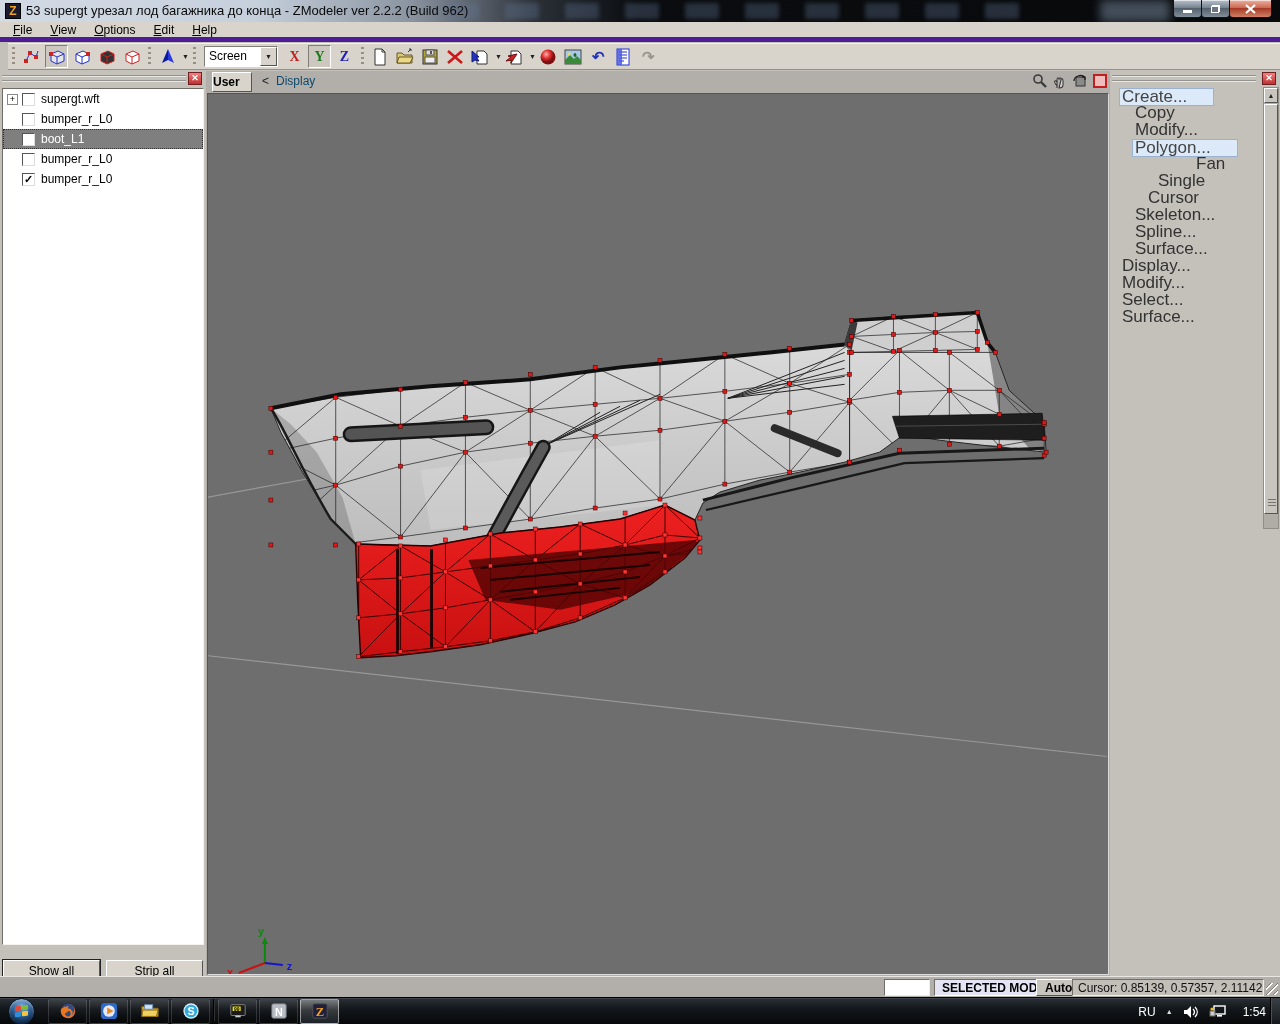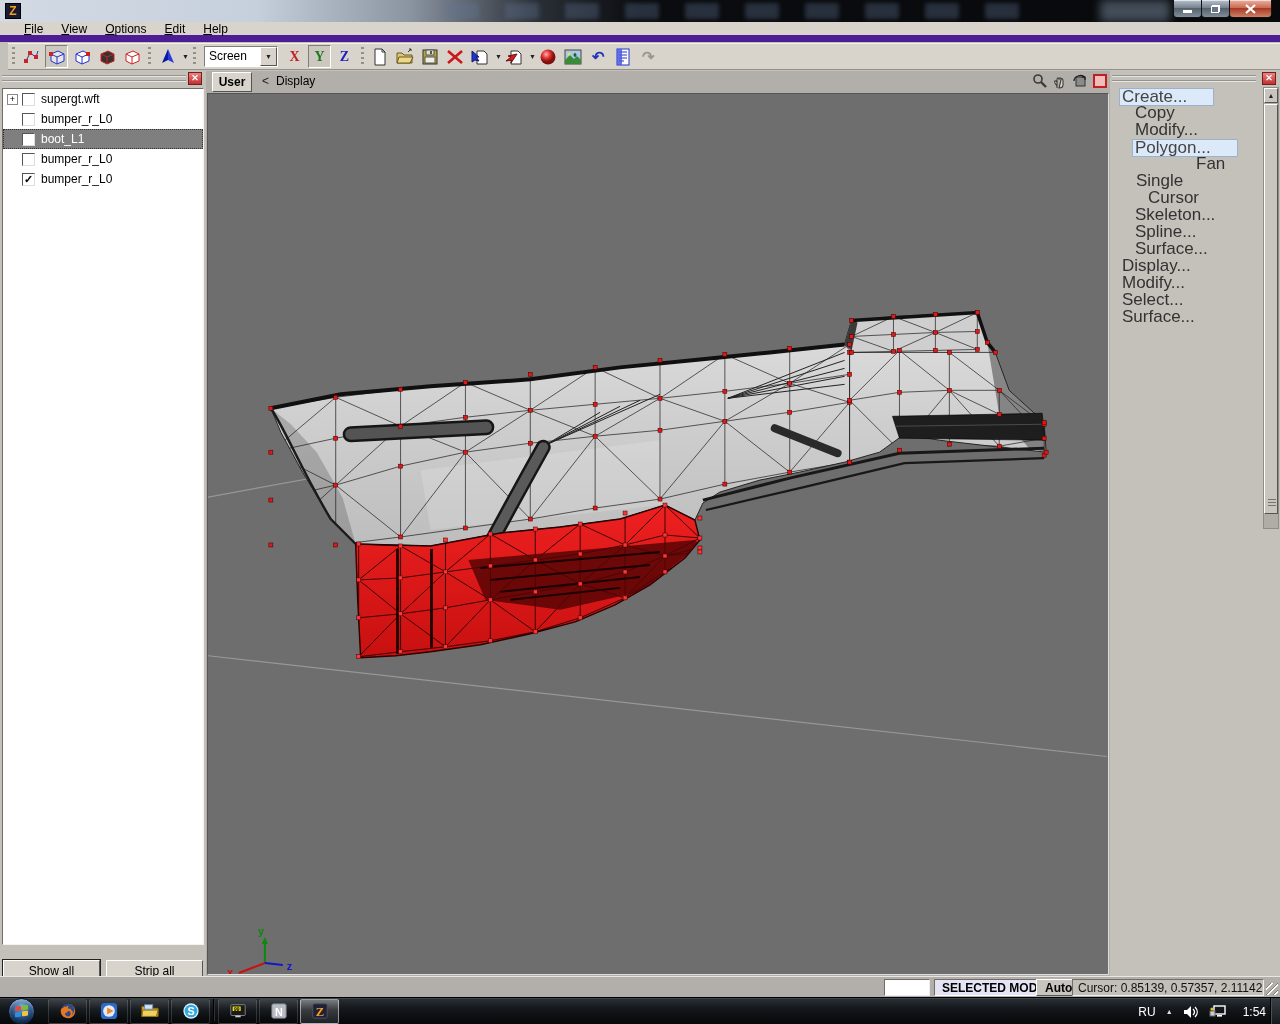--- a/index.html
+++ b/index.html
@@ -18,22 +18,22 @@
   #win-controls { position:absolute; right:8px; top:0; display:flex; }
   .wbtn { width:29px; height:18px; border:1px solid #10141a; border-top:none; border-radius:0 0 4px 4px;
     display:flex; align-items:center; justify-content:center; color:#fff; font-size:10px; margin-left:-1px;
     background:linear-gradient(#b8c2ce,#77838f 45%,#55616d 50%,#828e9a); box-shadow:inset 0 1px 0 rgba(255,255,255,.6); }
   .wbtn.close { background:linear-gradient(#eab2a2,#cd6a52 45%,#a63c28 50%,#d08064); width:43px; }
   .restore-glyph { width:9px; height:8px; position:relative; }
   .restore-glyph::before { content:""; position:absolute; right:0; top:0; width:6px; height:5px; border:1px solid #fff; }
   .restore-glyph::after { content:""; position:absolute; left:0; bottom:0; width:6px; height:5px; border:1px solid #fff; background:#6a7684; }
 
   
-  #menubar { position:absolute; left:0; top:22px; width:1280px; height:20px; background:#d8d4cc; border-bottom:7px solid #4c1d95;
-    display:flex; align-items:center; padding-left:15px; }
+  #menubar { position:absolute; left:0; top:22px; width:1280px; height:20px; background:#d8d4cc; border-bottom:5px solid #4c1d95;
+    display:flex; align-items:center; padding-left:4px; }
   .menu-item { font-size:12px; color:#000; padding:2px 9px; }
   .menu-item u { text-decoration:underline; }
 
   
   #toolbar { position:absolute; left:8px; top:43px; width:1280px; height:27px; background:#d8d4cc;
     border-top:1px solid #f4f2ee; border-bottom:1px solid #94908a; display:flex; align-items:center; }
   .tgrip { width:7px; height:20px; margin:0 2px; background:repeating-linear-gradient(to bottom,#968f85 0 2px,transparent 2px 5px);
     background-size:3px 100%; background-repeat:repeat-y; background-position:2px 0; }
   .tbtn { width:23px; height:23px; display:flex; align-items:center; justify-content:center; margin:0 1px; border:1px solid transparent; }
   .tbtn.pressed { border-color:#807c76 #ffffff #ffffff #807c76; background:#ccc8c0; }
@@ -64,23 +64,23 @@
     font-size:11px; line-height:11px; text-align:center; color:#000; font-weight:bold; }
   #tree-buttons { position:absolute; left:0px; top:878px; width:206px; display:flex; justify-content:space-between; padding:11px 3px; }
   .tree-btn { width:97px; height:22px; background:#d8d4cc; border:1px solid; border-color:#fff #555 #555 #fff;
     font-size:12px; color:#000; text-align:center; line-height:20px; }
   .tree-btn.default { outline:1px solid #222; }
 
   
   #viewport { position:absolute; left:206px; top:71px; width:904px; height:905px; background:#b2aeaa; }
   #vp-header { position:relative; height:22px; }
   #vp-tab { position:absolute; left:6px; top:1px; width:40px; height:20px; background:#d8d4cc; border:1px solid;
-    border-color:#fff #555 #555 #fff; font-weight:bold; font-size:12px; text-align:center; line-height:18px; color:#000; }
+    border-color:#fff #555 #555 #fff; font-weight:bold; font-size:12px; text-align:left; line-height:18px; color:#000; }
   #vp-back { position:absolute; left:56px; top:3px; font-size:12px; color:#222; }
-  #vp-mode { position:absolute; left:70px; top:3px; font-size:12px; color:#000000; }
+  #vp-mode { position:absolute; left:70px; top:3px; font-size:12px; color:#0c4a6e; }
   #vp-tools { position:absolute; right:22px; top:2px; display:flex; gap:4px; align-items:center; }
   #vp-maxbtn { position:absolute; right:3px; top:3px; width:14px; height:14px; border:2px solid #c02020; background:#f0bcbc; }
   #canvas3d { position:absolute; left:1px; top:22px; width:902px; height:882px; background:#6e6e6e;
     border:1px solid; border-color:#555 #ddd #ddd #555; }
   #scene { width:100%; height:100%; display:block; }
 
   
   #rightpanel { position:absolute; left:1110px; top:71px; width:170px; height:905px; background:#c4c0ba; }
   #rp-list { position:absolute; left:2px; top:17px; width:150px; }
   .rp-item { position:relative; height:17px; font-size:17px; color:#333; line-height:16px; }
@@ -142,20 +142,21 @@
         <div class="glass-sq" style="left: 625px;"></div>
         <div class="glass-sq" style="left: 685px;"></div>
         <div class="glass-sq" style="left: 745px;"></div>
         <div class="glass-sq" style="left: 805px;"></div>
         <div class="glass-sq" style="left: 865px;"></div>
         <div class="glass-sq" style="left: 925px;"></div>
         <div class="glass-sq" style="left: 985px;"></div>
         <div class="glass-big" style="left: 1100px;"></div>
       </div>
     <div id="win-icon">Z</div>
+    <div id="win-title">53 supergt урезал лод багажника до конца - ZModeler ver 2.2.2 (Build 962)</div>
     <div id="win-controls">
       <div class="wbtn">
           <svg width="10" height="9">
             <rect x="0" y="6" width="9" height="3" fill="#fff"></rect>
           </svg>
         </div>
       <div class="wbtn">
           <span class="restore-glyph"></span>
         </div>
       <div class="wbtn close">
@@ -665,21 +666,21 @@
           <span class="lbl" style="left: 23px;">Modify...</span>
         </div>
         <div class="rp-item hl">
           <span class="lbl" style="left: 23px;">Polygon...</span>
           <span class="rp-box" style="right: -16px;"></span>
         </div>
         <div class="rp-item">
           <span class="lbl" style="left: 36px; margin-left: 48px;">Fan</span>
         </div>
         <div class="rp-item">
-          <span class="lbl" style="left: 24px; text-align: right;">Single</span>
+          <span class="lbl" style="left: 46px; text-align: right;">Single</span>
         </div>
         <div class="rp-item">
           <span class="lbl" style="left: 36px;">Cursor</span>
         </div>
         <div class="rp-item">
           <span class="lbl" style="left: 23px;">Skeleton...</span>
         </div>
         <div class="rp-item">
           <span class="lbl" style="left: 23px;">Spline...</span>
         </div>

